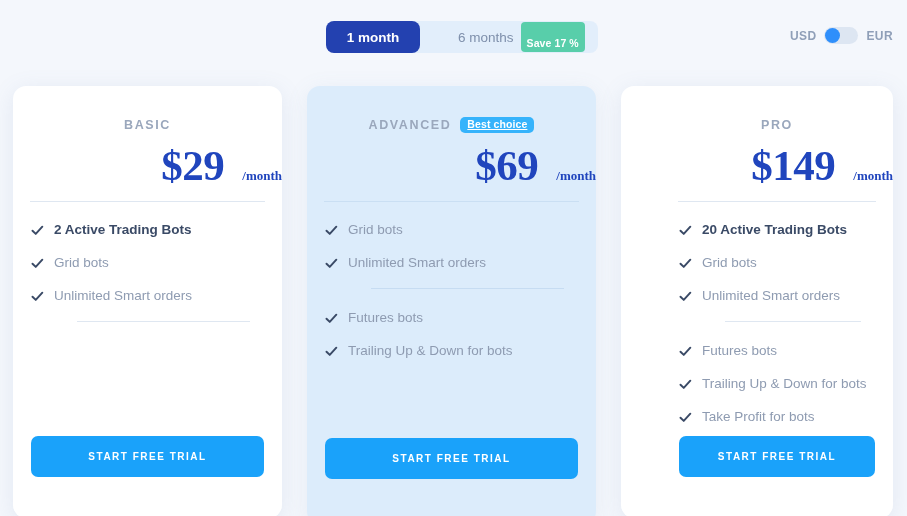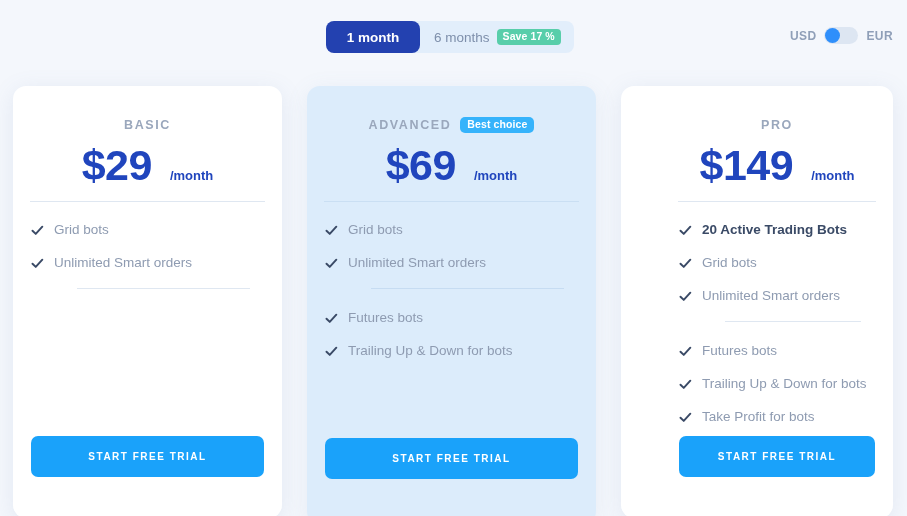--- a/index.html
+++ b/index.html
@@ -34,20 +34,21 @@
   .period-switch {
     position: absolute;
     left: 326px;
     top: 21px;
     display: flex;
     align-items: center;
     height: 32px;
     background: #e2eefb;
     border-radius: 8px;
     padding: 0;
+    gap: 24px;
   }
   .period-tab {
     height: 32px;
     display: flex;
     align-items: center;
     justify-content: center;
     gap: 7px;
     border-radius: 8px;
     font-size: 13.5px;
     font-weight: bold;
@@ -61,21 +62,21 @@
     background: transparent;
     color: #7e8fab;
     font-weight: normal;
   }
   .save-badge {
     background: #58ceaa;
     color: #ffffff;
     font-size: 10.5px;
     font-weight: bold;
     border-radius: 4px;
-    padding: 2px 6px 3px 6px;
+    padding: 16px 6px 3px 6px;
     line-height: 1;
     letter-spacing: .1px;
   }
 
   .currency-switch {
     position: absolute;
     right: 14px;
     top: 27px;
     display: flex;
     align-items: center;
@@ -168,31 +169,33 @@
   }
   .best-badge {
     background: #36b3fb;
     color: #ffffff;
     font-size: 10.5px;
     font-weight: bold;
     border-radius: 5px;
     padding: 2px 7px 3px 7px;
     line-height: 1;
     letter-spacing: .1px;
+    text-decoration: underline;
   }
 
   .price-row {
     position: absolute;
     left: 0;
     top: 58px;
     width: 100%;
     display: flex;
     align-items: baseline;
-    justify-content: center;
+    justify-content: flex-end;
     color: #2045bd;
+    font-family: Liberation Serif, serif;
   }
   .price-amount {
     font-size: 43px;
     font-weight: bold;
     letter-spacing: -0.5px;
     line-height: 1;
   }
   .price-period {
     font-size: 13px;
     font-weight: bold;
@@ -298,20 +301,28 @@
         <div class="plan-head">
           <span class="plan-name">BASIC</span>
         </div>
         <div class="price-row">
           <span class="price-amount">$29</span>
           <span class="price-period">/month</span>
         </div>
         <div class="divider-top"></div>
 
         <div class="features">
+          <div class="feature primary">
+            <span class="check">
+              <svg width="13" height="13" viewBox="0 0 14 14">
+                  <path d="M1.6 7.2 L5.1 10.6 L12.2 2.9" fill="none" stroke="currentColor" stroke-width="2.1" stroke-linecap="round" stroke-linejoin="round"></path>
+                </svg>
+            </span>
+            <span>2 Active Trading Bots</span>
+          </div>
           <div class="feature">
             <span class="check">
               <svg width="13" height="13" viewBox="0 0 14 14">
                   <path d="M1.6 7.2 L5.1 10.6 L12.2 2.9" fill="none" stroke="currentColor" stroke-width="2.1" stroke-linecap="round" stroke-linejoin="round"></path>
                 </svg>
             </span>
             <span>Grid bots</span>
           </div>
           <div class="feature">
             <span class="check">

